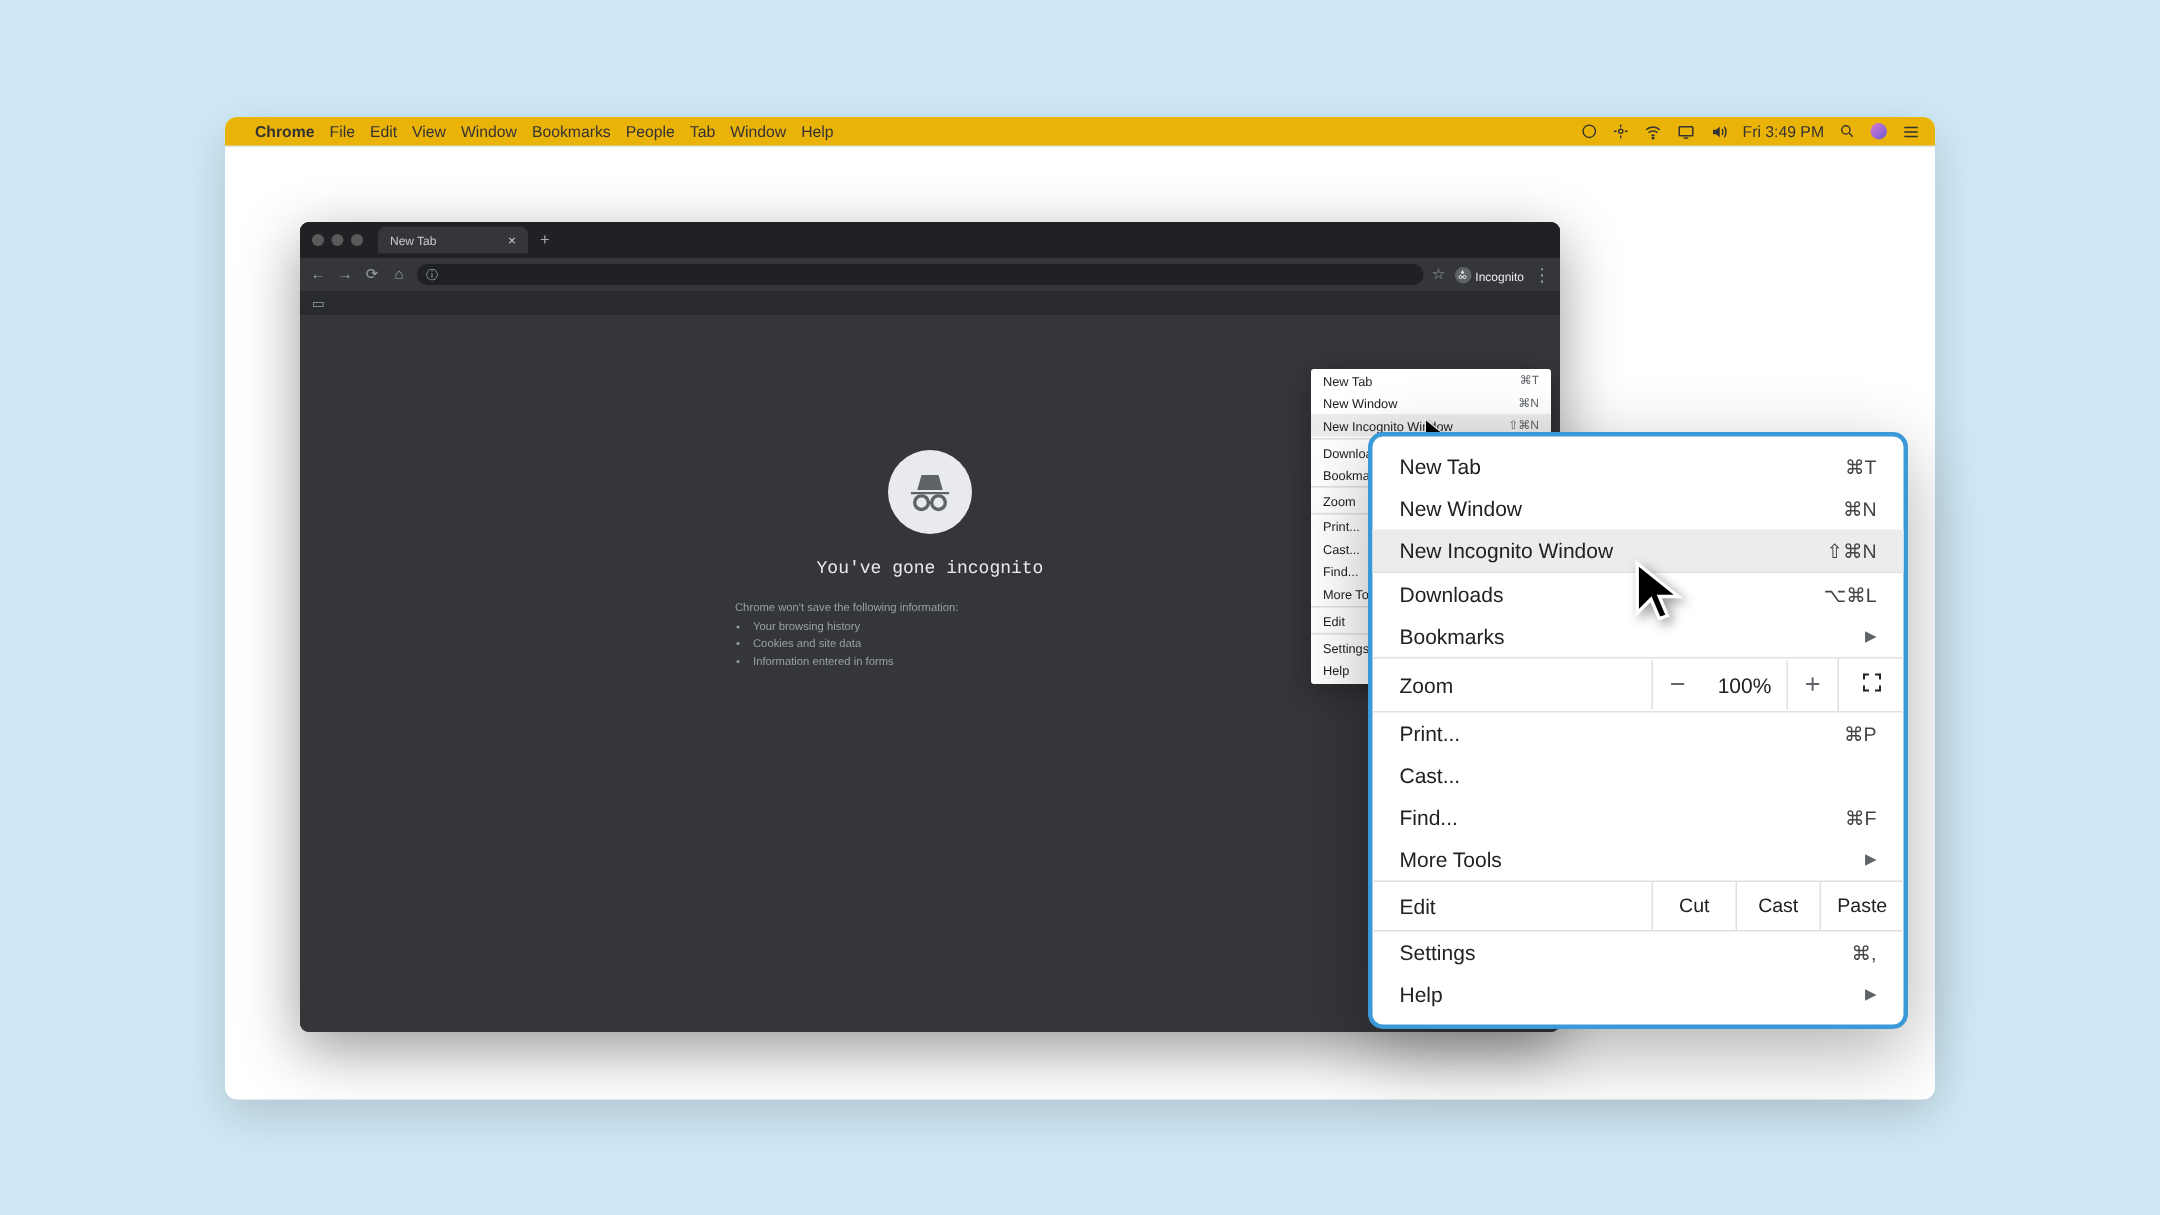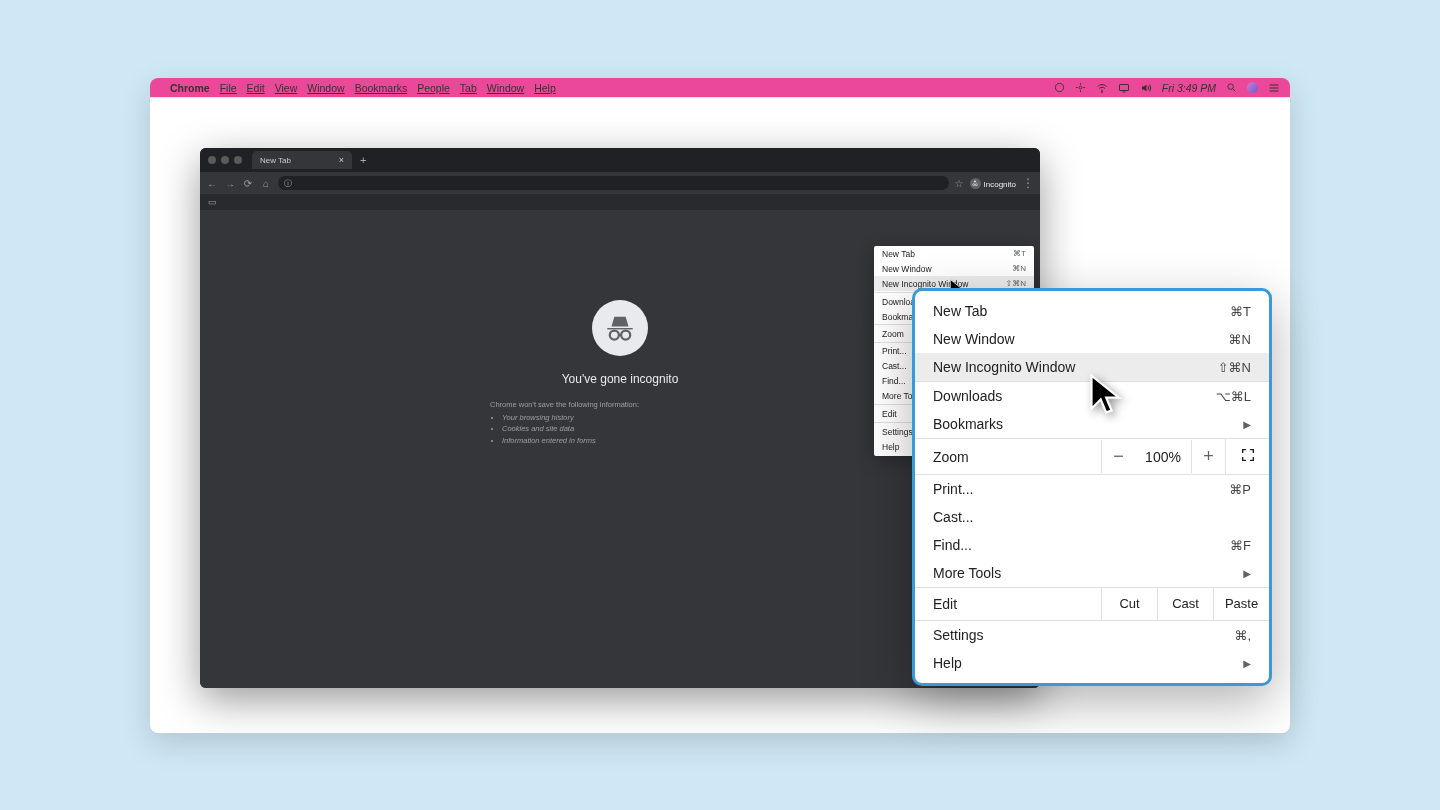--- a/index.html
+++ b/index.html
@@ -1,51 +1,51 @@
 <!DOCTYPE html>
 <html><head>
 <meta charset="utf-8">
 <style>
 * { margin:0; padding:0; box-sizing:border-box; font-family:-apple-system,BlinkMacSystemFont,"Segoe UI",Helvetica,Arial,sans-serif; }
 body { width:1440px; height:810px; background:#cfe8f5; position:relative; overflow:hidden; }
 .desktop-frame { position:absolute; left:150px; top:78px; width:1140px; height:655px; background:#fff; border-radius:8px; box-shadow:0 10px 30px rgba(0,0,0,.15); overflow:hidden; }
-.menubar { height:20px; background:#ec4899; border-bottom:1px solid #e4e4e4; display:flex; align-items:center; padding:0 10px; font-size:10.5px; color:#333; }
+.menubar { height:20px; background:#eab308; border-bottom:1px solid #e4e4e4; display:flex; align-items:center; padding:0 10px; font-size:10.5px; color:#333; }
 .menubar .apple { font-size:11px; margin-right:10px; }
 .menubar .app-name { font-weight:600; margin-right:10px; }
-.menubar .mitem { margin-right:10px; cursor:default;text-decoration:underline; }
+.menubar .mitem { margin-right:10px; cursor:default; }
 .menubar .spacer { flex:1; }
 .menubar .ricon { margin-left:10px; display:flex; align-items:center; }
-.menubar .time { margin-left:10px;font-style:italic; }
+.menubar .time { margin-left:10px; }
 .chrome-window { position:absolute; left:50px; top:70px; width:840px; height:540px; background:#202124; border-radius:6px; box-shadow:0 12px 40px rgba(0,0,0,.4); overflow:hidden; color:#e8eaed; }
 .titlebar { height:24px; background:#202124; display:flex; align-items:center; padding:0 8px; }
 .traffic { display:flex; gap:5px; margin-right:10px; }
 .traffic span { width:8px; height:8px; border-radius:50%; background:#5a5a5a; display:block; }
 .tab { background:#35363a; height:18px; border-radius:5px 5px 0 0; display:flex; align-items:center; padding:0 8px; font-size:8px; color:#ccc; width:100px; justify-content:space-between; }
 .tab .x { font-size:9px; }
 .newtab { margin-left:8px; color:#aaa; font-size:11px; }
 .toolbar { height:22px; background:#35363a; display:flex; align-items:center; padding:0 6px; gap:6px; font-size:10px; color:#9aa0a6; }
 .toolbar .navicn { width:12px; text-align:center; }
 .omnibox { flex:1; height:14px; background:#202124; border-radius:8px; display:flex; align-items:center; padding:0 6px; }
 .omnibox .secure { font-size:8px; color:#9aa0a6; }
 .toolbar .right { display:flex; align-items:center; gap:6px; }
 .incog-badge { display:flex; align-items:flex-end; gap:3px; font-size:8px; color:#e8eaed; }
 .incog-badge .ic { width:11px; height:11px; border-radius:50%; background:#5f6368; display:flex; align-items:center; justify-content:center; }
 .kebab { color:#9aa0a6; font-size:12px; line-height:1; }
 .bmbar { height:16px; background:#292a2d; display:flex; align-items:center; padding:0 8px; }
 .bmbar .folder { font-size:9px; color:#9aa0a6; }
 .content-area { position:absolute; top:62px; left:0; right:0; bottom:0; background:#35363a; display:flex; flex-direction:column; align-items:center; }
 .incog-icon { width:56px; height:56px; border-radius:50%; background:#e8eaed; margin-top:90px; display:flex; align-items:center; justify-content:center; }
 .incog-icon svg { width:34px; height:34px; }
-.headline { margin-top:16px; font-size:12px; color:#e8eaed; font-weight:400; }
+.headline { margin-top:16px; font-size:12px; color:#e8eaed; font-weight:400;font-family:Liberation Mono, monospace; }
 .para { margin-top:18px; font-size:7.5px; color:#9aa0a6; width:260px; text-align:left; line-height:1.5; }
 .para a { color:#8ab4f8; text-decoration:none; }
 .columns { display:flex; gap:16px; margin-top:14px; width:260px; font-size:7.5px; color:#9aa0a6;flex-direction:column; }
 .columns .col .hdr { margin-bottom:3px; }
 .columns ul { list-style:disc; margin-left:12px; }
-.columns li { line-height:1.5;font-style:italic; }
+.columns li { line-height:1.5; }
 .small-menu { position:absolute; top:98px; right:6px; width:160px; background:#fff; color:#202124; font-size:8.5px; box-shadow:0 4px 18px rgba(0,0,0,.3); border-radius:2px; padding-bottom:2px; }
 .small-menu .row { display:flex; align-items:center; justify-content:space-between; padding:2.5px 8px; cursor:default; }
 .small-menu .row.hl { background:#ececec; }
 .small-menu .sep { border-top:1px solid #e0e0e0; margin:1px 0; }
 .small-menu .short { color:#5f6368; font-size:8px; }
 .small-menu .zoomrow { display:flex; align-items:center; border-top:1px solid #e0e0e0; border-bottom:1px solid #e0e0e0; }
 .small-menu .zoomrow .lbl { padding:3px 8px; flex:1; }
 .small-menu .zoomrow .btn { width:16px; text-align:center; }
 .small-menu .zoomrow .pct { width:30px; text-align:center; }
 .small-menu .zoomrow .fs { width:20px; text-align:center; border-left:1px solid #e0e0e0; padding:3px 0; }

